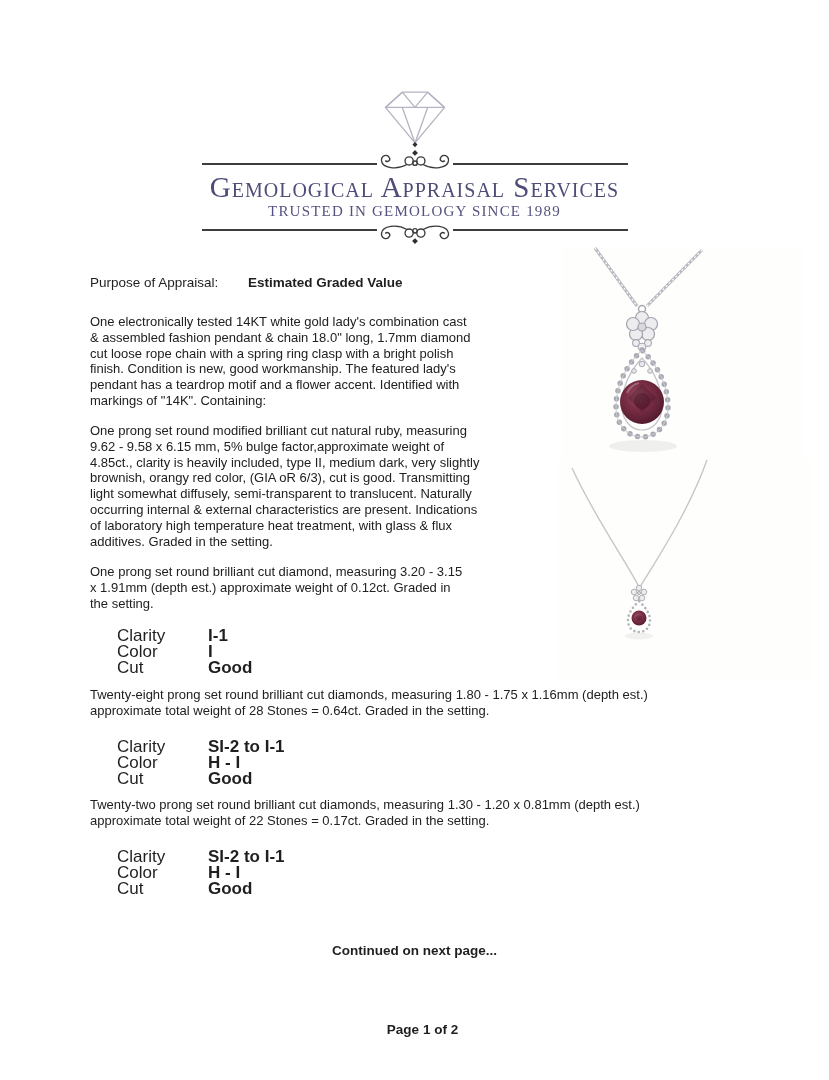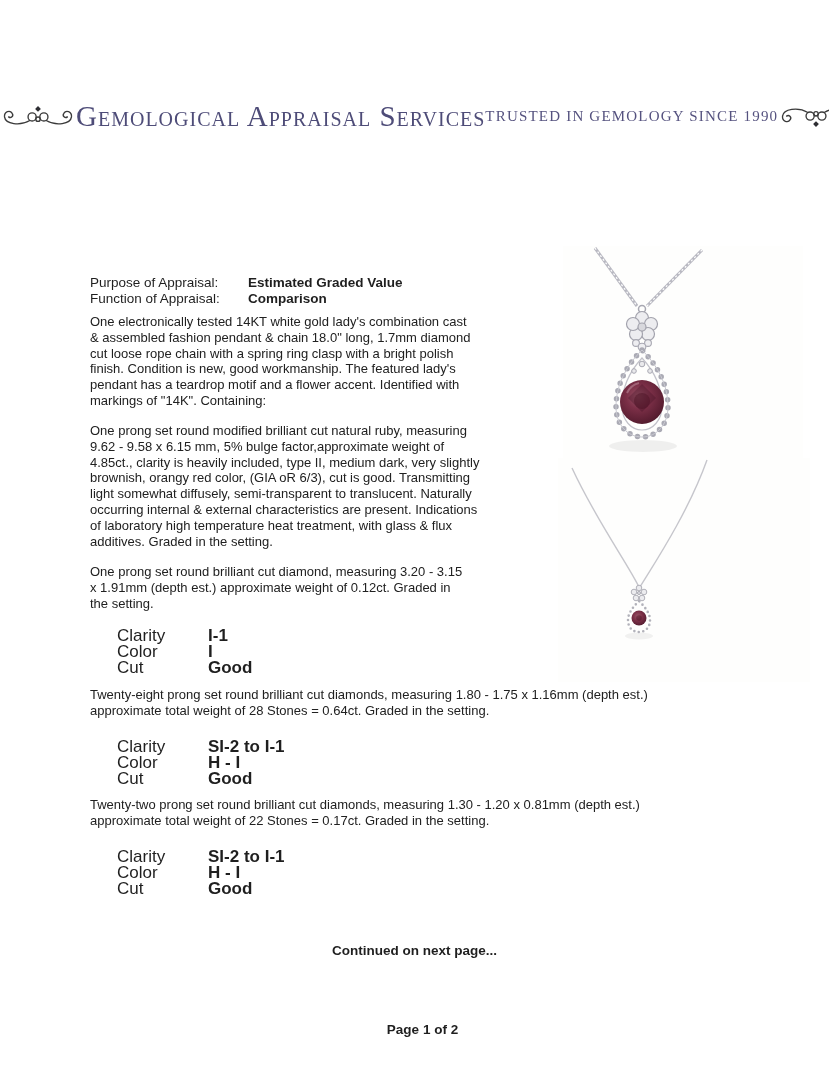--- a/index.html
+++ b/index.html
@@ -6,21 +6,21 @@
   html,body { background:#ffffff; }
   .page {
     position:relative; width:829px; height:1080px; margin:0 auto;
     background:#ffffff; overflow:hidden;
     font-family:"Liberation Sans", sans-serif; color:#1f1f1f;
   }
 
   
   .letterhead {
     position:absolute; top:82px; left:0; right:0;
-    display:flex; align-items:center;
+    display:flex; flex-direction:column; align-items:center;
   }
   .diamond-logo { width:86px; height:66px; margin-bottom:1px; }
   .rule-row { width:426px; display:flex; }
   .rule-row.top  { align-items:flex-end; }
   .rule-row.bottom { align-items:flex-start; margin-top:3px; }
   .rule { flex:1; height:2px; background:#3d3d3f; }
   .rule-row.top .rule { margin-bottom:6px; }
   .rule-row.bottom .rule { margin-top:6px; }
   .flourish { width:76px; height:22px; flex:0 0 auto; }
   .flourish.flipped { transform:scaleY(-1); }
@@ -87,21 +87,21 @@
           <circle cx="48.5" cy="13" r="4.5"></circle>
           <circle cx="42" cy="15.5" r="2.4"></circle>
           <path d="M33,17 C22,23.5 6,21 5,13 C4.5,7 11,5 13.5,9 C15.5,12 12,15 9.5,13"></path>
           <path d="M51,17 C62,23.5 78,21 79,13 C79.5,7 73,5 70.5,9 C68.5,12 72,15 74.5,13"></path>
         </g>
       </svg>
       <span class="rule"></span>
     </div>
 
     <h1 class="company-name">Gemological Appraisal Services</h1>
-    <div class="company-tagline">TRUSTED IN GEMOLOGY SINCE 1990</div>
+    <div class="company-tagline">TRUSTED IN GEMOLOGY SINCE 1989</div>
 
     <div class="rule-row bottom">
       <span class="rule"></span>
       <svg class="flourish flipped" viewBox="0 0 84 24" fill="none">
         <path d="M42,1 l3.2,3.2 -3.2,3.2 -3.2,-3.2 z" fill="#2e2e33"></path>
         <g stroke="#3a3a3a" stroke-width="1.5" stroke-linecap="round">
           <circle cx="35.5" cy="13" r="4.5"></circle>
           <circle cx="48.5" cy="13" r="4.5"></circle>
           <circle cx="42" cy="15.5" r="2.4"></circle>
           <path d="M33,17 C22,23.5 6,21 5,13 C4.5,7 11,5 13.5,9 C15.5,12 12,15 9.5,13"></path>
@@ -109,24 +109,20 @@
         </g>
       </svg>
       <span class="rule"></span>
     </div>
   </header>
 
   <div class="abs info-block">
     <div class="info-row">
       <span class="lbl">Purpose of Appraisal:</span>
       <span class="bold">Estimated Graded Value</span>
-    </div>
-    <div class="info-row">
-      <span class="lbl">Function of Appraisal:</span>
-      <span class="bold">Comparison</span>
     </div>
   </div>
 
   <p class="abs body-text pre para-narrow" style="top:314px;">One electronically tested 14KT white gold lady's combination cast
 &amp; assembled fashion pendant &amp; chain 18.0" long, 1.7mm diamond
 cut loose rope chain with a spring ring clasp with a bright polish
 finish. Condition is new, good workmanship. The featured lady's
 pendant has a teardrop motif and a flower accent. Identified with
 markings of "14K".  Containing:</p>
 

